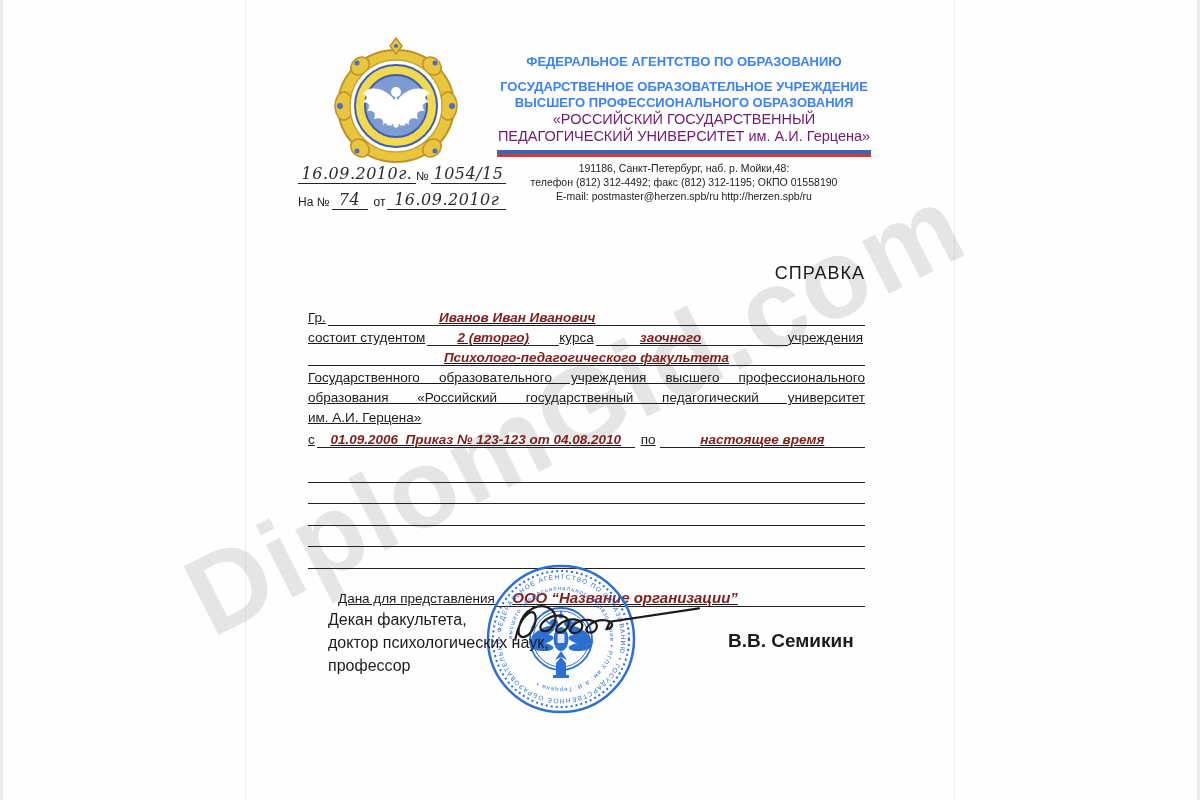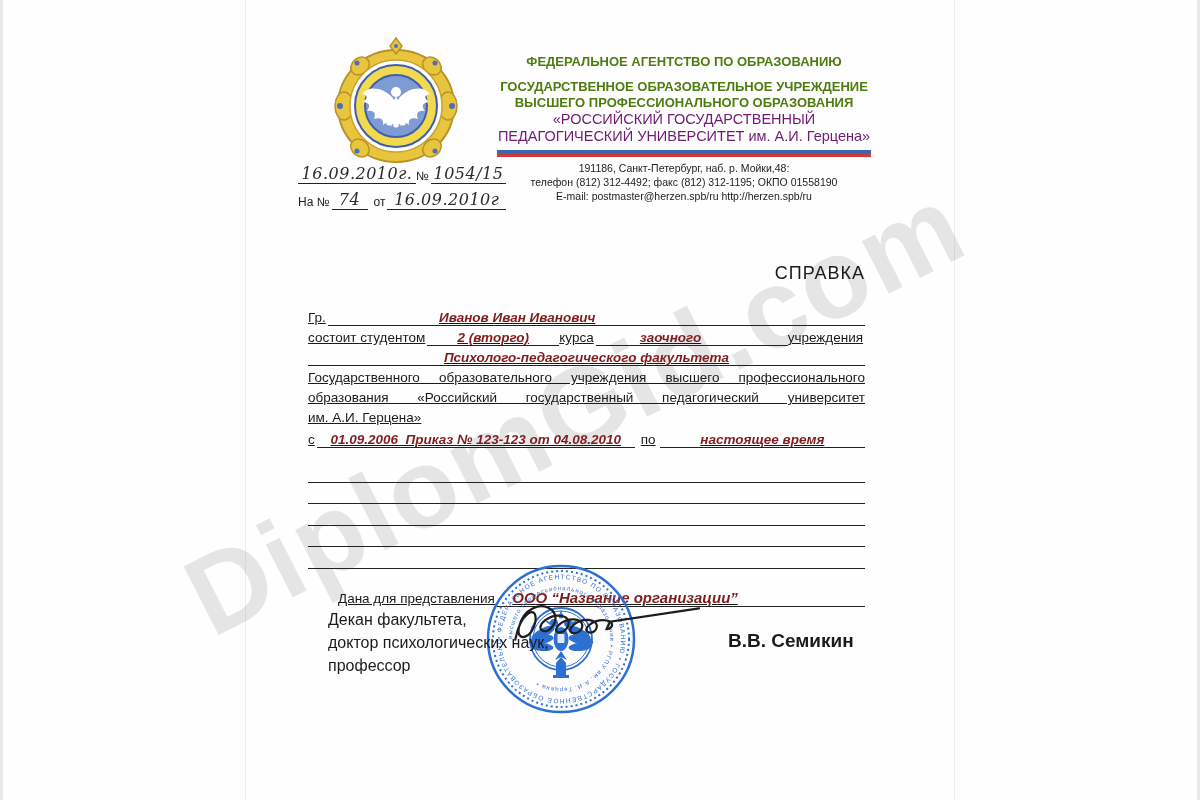--- a/index.html
+++ b/index.html
@@ -11,21 +11,21 @@
   
   #wm{position:absolute;left:170px;top:175px;width:810px;height:470px;z-index:1;
       display:flex;align-items:center;justify-content:center;pointer-events:none;}
   #wm span{transform:rotate(-27deg);font-size:112px;font-weight:bold;letter-spacing:2px;
       color:rgba(60,60,60,0.13);white-space:nowrap;}
 
   .z2{position:absolute;z-index:2;}
 
   
   #hdr{left:478px;top:54px;width:412px;text-align:center;}
-  .h-bold{font-weight:bold;font-size:13px;line-height:16px;white-space:nowrap;color:#4d7c0f;}
+  .h-bold{font-weight:bold;font-size:13px;line-height:16px;white-space:nowrap;color:#3b82f6;}
   .h-big{font-size:14.5px;line-height:17px;white-space:nowrap;color:#701a75;}
   #flagline{margin:5px auto 4px auto;width:374px;height:7px;}
   #flagline .fb{height:3.5px;}
   .h-small{font-size:10.5px;line-height:14px;white-space:nowrap;color:#222;}
   .gap8{height:9px;}
 
   
   #ref{left:298px;top:158px;width:208px;font-size:12px;}
   .ref-row{display:flex;align-items:flex-end;height:26px;}
   .hw{font-family:"DejaVu Serif",serif;font-style:italic;font-size:16px;color:#2b2b2b;

